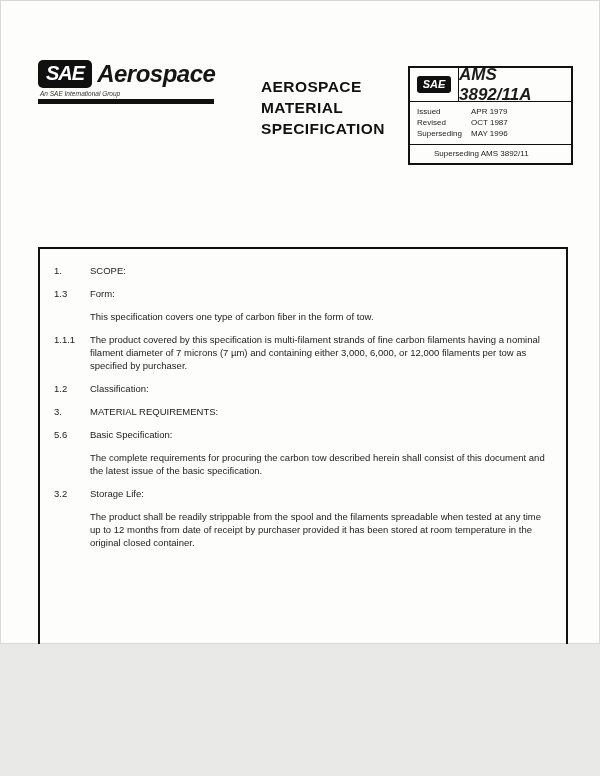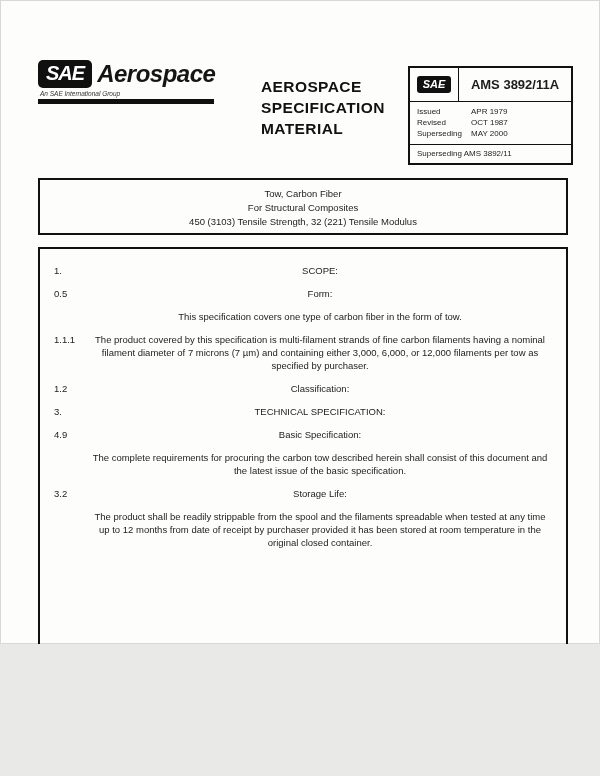--- a/index.html
+++ b/index.html
@@ -19,34 +19,34 @@
   .logo-bar{height:5px;background:#101010;margin-top:2px;}
   
   .spec-title{position:absolute;left:261px;top:76px;font-weight:bold;font-size:15.5px;
     line-height:21px;letter-spacing:.4px;color:#111;}
   
   .docbox{position:absolute;left:408px;top:66px;width:161px;border:2px solid #111;background:#fdfdfc;}
   .docbox-top{display:flex;border-bottom:1.5px solid #111;height:33px;}
   .emblem-cell{width:48px;border-right:1.5px solid #111;display:flex;align-items:center;justify-content:center;}
   .emblem{background:#101010;color:#fff;font-style:italic;font-weight:bold;font-size:11px;
     padding:2px 6px 3px;border-radius:3px;}
-  .docnum{flex:1;display:flex;align-items:center;justify-content:center;font-weight:bold;font-size:13px;}
+  .docnum{flex:1;display:flex;align-items:center;justify-content:center;font-weight:bold;font-size:17px;font-style:italic;}
   .dates{padding:4px 7px 5px;border-bottom:1.5px solid #111;}
   .date-row{display:flex;font-size:8px;line-height:11px;}
   .date-label{width:54px;}
-  .superseding{font-size:8px;padding:4px 7px 5px;}
+  .superseding{font-size:8px;padding:4px 24px 5px;}
   
   .titleblock{position:absolute;left:38px;top:178px;width:530px;height:57px;border:2px solid #111;
     text-align:center;font-size:9.5px;line-height:14px;padding-top:7px;box-sizing:border-box;}
   
   .bodybox{position:absolute;left:38px;top:247px;width:530px;height:411px;border:2px solid #111;
     box-sizing:border-box;padding:15px 16px 0 14px;font-size:9.5px;line-height:13px;}
   .sec{display:flex;margin-bottom:10px;}
   .sec-num{flex:0 0 36px;}
-  .sec-text{flex:1;text-align:center;}
+  .sec-text{flex:1;}
   
   .legal{position:absolute;left:38px;top:663px;width:530px;font-size:6px;line-height:7.6px;color:#222;}
   .legal div{margin:0 0 3px;}
   
   .order{position:absolute;left:38px;top:717px;width:420px;font-size:6.5px;line-height:8.6px;}
   .order-top{display:flex;}
   .order-label{font-weight:bold;width:118px;flex:0 0 118px;}
   .order-row{display:flex;}
   .order-key{width:32px;flex:0 0 32px;}
   .link{color:#1a3fbf;}
@@ -75,81 +75,76 @@
     <div class="logo-row">
       <span class="sae-oval">SAE</span>
       <span class="aero">Aerospace</span>
     </div>
     <div class="tagline">An SAE International Group</div>
     <div class="logo-bar"></div>
   </div>
 
   <div class="spec-title">
     <div>AEROSPACE</div>
+    <div>MATERIAL</div>
     <div>SPECIFICATION</div>
-    <div>MATERIAL</div>
   </div>
 
   <div class="docbox">
     <div class="docbox-top">
       <div class="emblem-cell">
         <span class="emblem">SAE</span>
       </div>
       <div class="docnum">AMS 3892/11A</div>
     </div>
     <div class="dates">
       <div class="date-row">
         <span class="date-label">Issued</span>
         <span>APR 1979</span>
       </div>
       <div class="date-row">
         <span class="date-label">Revised</span>
         <span>OCT 1987</span>
       </div>
       <div class="date-row">
         <span class="date-label">Superseding</span>
-        <span>MAY 2000</span>
+        <span>MAY 1996</span>
       </div>
     </div>
     <div class="superseding">Superseding AMS 3892/11</div>
   </div>
 
-  <div class="titleblock">
-    <div>Tow, Carbon Fiber</div>
-    <div>For Structural Composites</div>
-    <div>450 (3103) Tensile Strength, 32 (221) Tensile Modulus</div>
-  </div>
 
   <div class="bodybox">
     <div class="sec">
       <span class="sec-num">1.</span>
       <span class="sec-text">SCOPE:</span>
     </div>
     <div class="sec">
-      <span class="sec-num">0.5</span>
+      <span class="sec-num">1.3</span>
       <span class="sec-text">Form:</span>
     </div>
     <div class="sec">
       <span class="sec-num"></span>
       <span class="sec-text">This specification covers one type of carbon fiber in the form of tow.</span>
     </div>
     <div class="sec">
       <span class="sec-num">1.1.1</span>
       <span class="sec-text">The product covered by this specification is multi-filament strands of fine carbon filaments having a nominal filament diameter of 7 microns (7 µm) and containing either 3,000, 6,000, or 12,000 filaments per tow as specified by purchaser.</span>
     </div>
     <div class="sec">
       <span class="sec-num">1.2</span>
       <span class="sec-text">Classification:</span>
     </div>
     <div class="sec">
       <span class="sec-num">3.</span>
-      <span class="sec-text">TECHNICAL SPECIFICATION:</span>
-    </div>
-    <div class="sec">
-      <span class="sec-num">4.9</span>
+      <span class="sec-text">MATERIAL REQUIREMENTS:</span>
+    </div>
+    <div class="sec">
+      <span class="sec-num">5.6</span>
       <span class="sec-text">Basic Specification:</span>
     </div>
     <div class="sec">
       <span class="sec-num"></span>
       <span class="sec-text">The complete requirements for procuring the carbon tow described herein shall consist of this document and the latest issue of the basic specification.</span>
     </div>
     <div class="sec">
       <span class="sec-num">3.2</span>
       <span class="sec-text">Storage Life:</span>
     </div>

